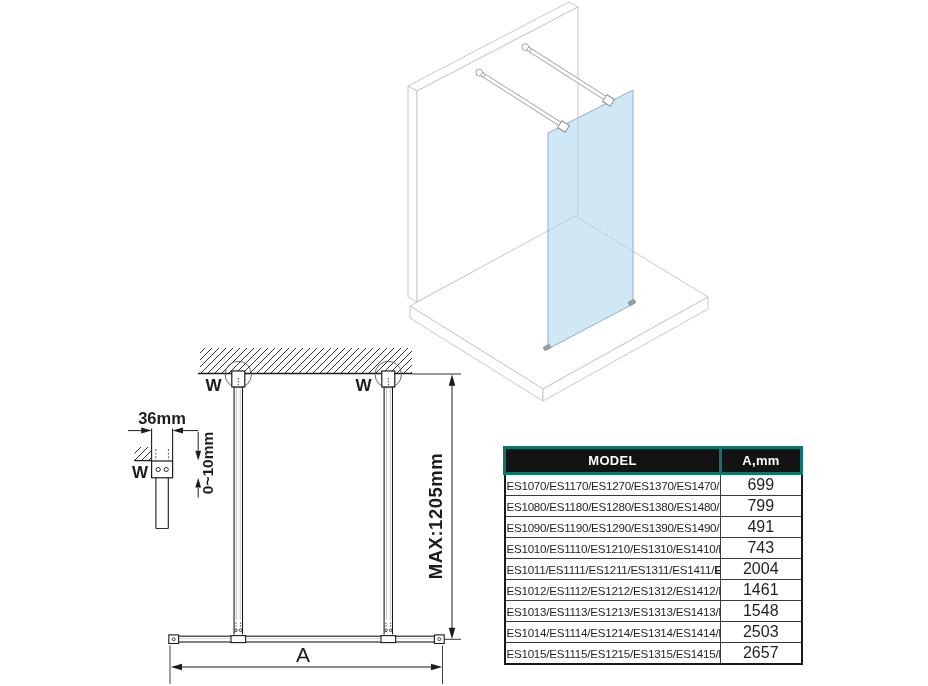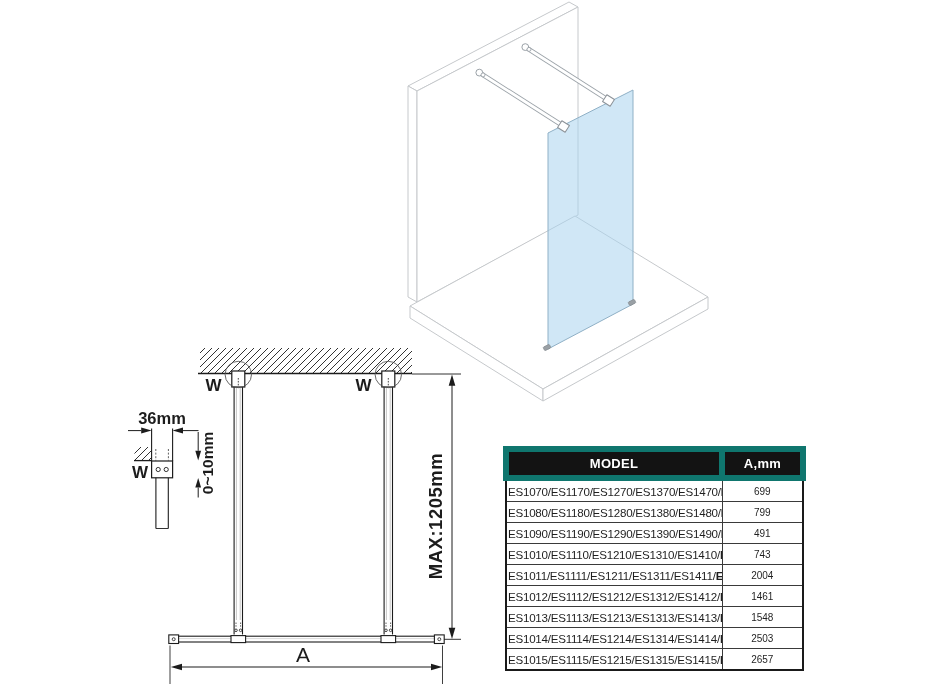--- a/index.html
+++ b/index.html
@@ -8,24 +8,24 @@
     font-family:"Liberation Sans",sans-serif;overflow:hidden;
   }
   svg.drawing{position:absolute;left:0;top:0;}
   .spec{
     position:absolute;left:503px;top:446px;width:297px;
     border-collapse:collapse;table-layout:fixed;
     border:2px solid #1a1a1a;background:#fff;
   }
   .spec th{
     background:#131313;color:#fff;font-size:13px;font-weight:bold;
-    height:21px;border:6px solid #0f766e;text-align:center;letter-spacing:.3px;
+    height:21px;border:3px solid #0f766e;text-align:center;letter-spacing:.3px;
   }
   .spec td{
-    border:1px solid #3a3a3a;font-size:10px;color:#1f1f1f;
+    border:1px solid #3a3a3a;font-size:16px;color:#1f1f1f;
     text-align:center;height:20px;padding:0 1px;white-space:nowrap;overflow:hidden;
   }
   .spec td.model{font-size:11.6px;letter-spacing:-0.25px;}
   .spec .b{font-weight:bold;}
   .col-model{width:216px;}
   .col-a{width:81px;}
   text{font-family:"Liberation Sans",sans-serif;fill:#1c1c1c;}
 </style>
 </head>
 <body>

